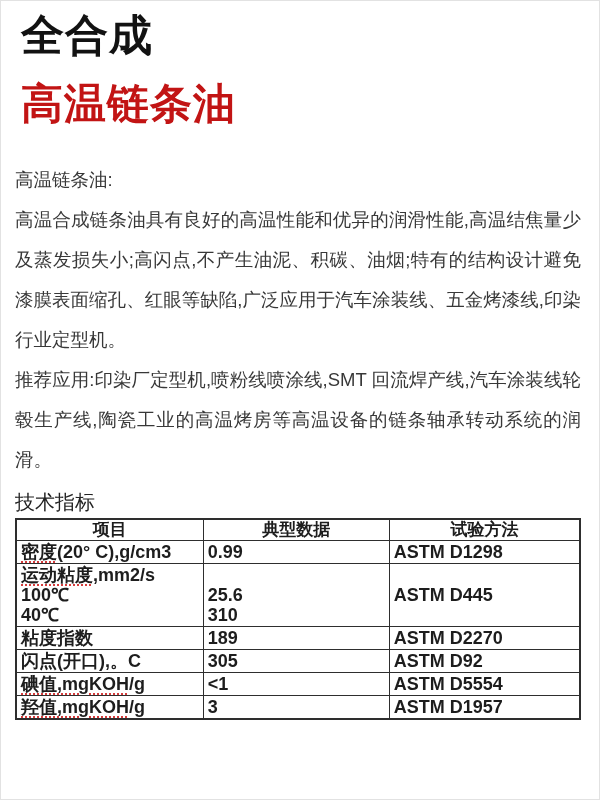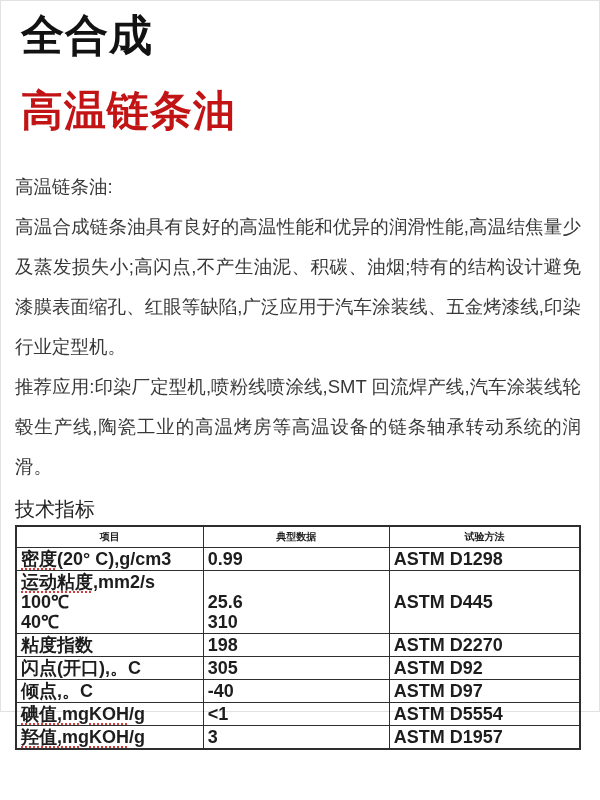--- a/index.html
+++ b/index.html
@@ -2,52 +2,52 @@
 <html><head>
 <meta charset="utf-8">
 <style>
   html,body{margin:0;padding:0;background:#fff;}
   body{
     width:600px;height:800px;overflow:hidden;
     font-family:"Liberation Sans",sans-serif;
     color:#2f2f2f;
   }
   .page{
-    box-sizing:border-box;width:600px;height:712px;
+    box-sizing:border-box;width:600px;height:800px;
     border:1px solid #e2e2e2;
     padding:8px 18px 0 14px;background:#fff;
   }
   .title{
     font-size:43px;font-weight:800;color:#121212;
     line-height:48px;margin:2px 0 0 6px;letter-spacing:1px;
   }
   .subtitle{
     font-size:42px;font-weight:800;
-    line-height:48px;margin:28px 0 0 6px;letter-spacing:1px;
+    line-height:48px;margin:21px 0 0 6px;letter-spacing:1px;
   }
   .textblock{
     width:566px;margin-top:32px;
     font-size:18.5px;line-height:40px;
     text-align:justify;color:#383838;
   }
   .textblock p{margin:0;}
   .spec-label{
     font-size:20px;color:#222;margin:12px 0 6px 0;line-height:20px;
   }
   table.spec{
     width:566px;border-collapse:collapse;table-layout:fixed;
     border:2px solid #2e2e2e;
   }
   table.spec th, table.spec td{
     border:1px solid #2e2e2e;
     font-size:18px;font-weight:700;color:#1d1d1d;
     padding:1px 4px;line-height:20px;vertical-align:middle;
     overflow:hidden;white-space:nowrap;
   }
-  table.spec th{text-align:center;font-size:10px;padding:0 4px;}
+  table.spec th{text-align:center;font-size:17px;padding:0 4px;}
   td.c-item{text-align:left;}
   td.c-value, td.c-method{text-align:left;}
   .ln{min-height:20px;}
   .sq{
     text-decoration:underline dotted #d43c3c 1.5px;
     text-underline-offset:3px;
   }
 </style>
 </head>
 <body>
@@ -100,41 +100,32 @@
             <div class="ln">25.6</div>
             <div class="ln">310</div>
           </td>
           <td class="c-method">ASTM D445</td>
         </tr>
         <tr>
           <td class="c-item">
             <div class="ln">粘度指数</div>
           </td>
           <td class="c-value">
-            <div class="ln">198</div>
+            <div class="ln">189</div>
           </td>
           <td class="c-method">ASTM D2270</td>
         </tr>
         <tr>
           <td class="c-item">
             <div class="ln">闪点(开口),。C</div>
           </td>
           <td class="c-value">
             <div class="ln">305</div>
           </td>
           <td class="c-method">ASTM D92</td>
-        </tr>
-        <tr>
-          <td class="c-item">
-            <div class="ln">倾点,。C</div>
-          </td>
-          <td class="c-value">
-            <div class="ln">-40</div>
-          </td>
-          <td class="c-method">ASTM D97</td>
         </tr>
         <tr>
           <td class="c-item">
             <div class="ln"><span class="sq">碘值,mgKOH</span>/g</div>
           </td>
           <td class="c-value">
             <div class="ln">&lt;1</div>
           </td>
           <td class="c-method">ASTM D5554</td>
         </tr>

